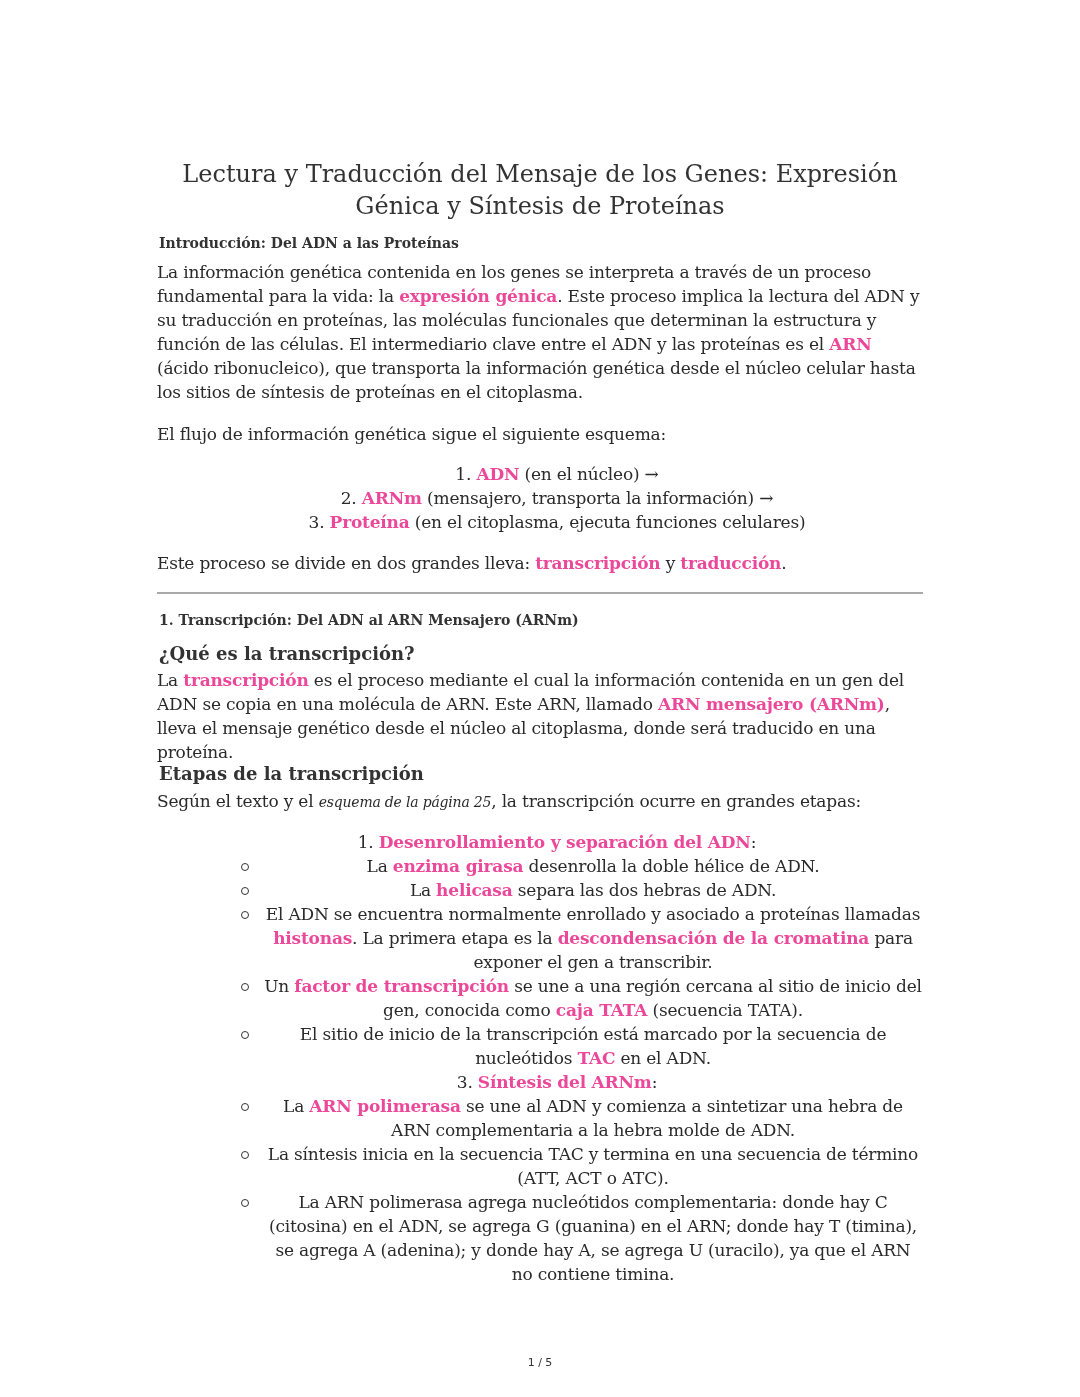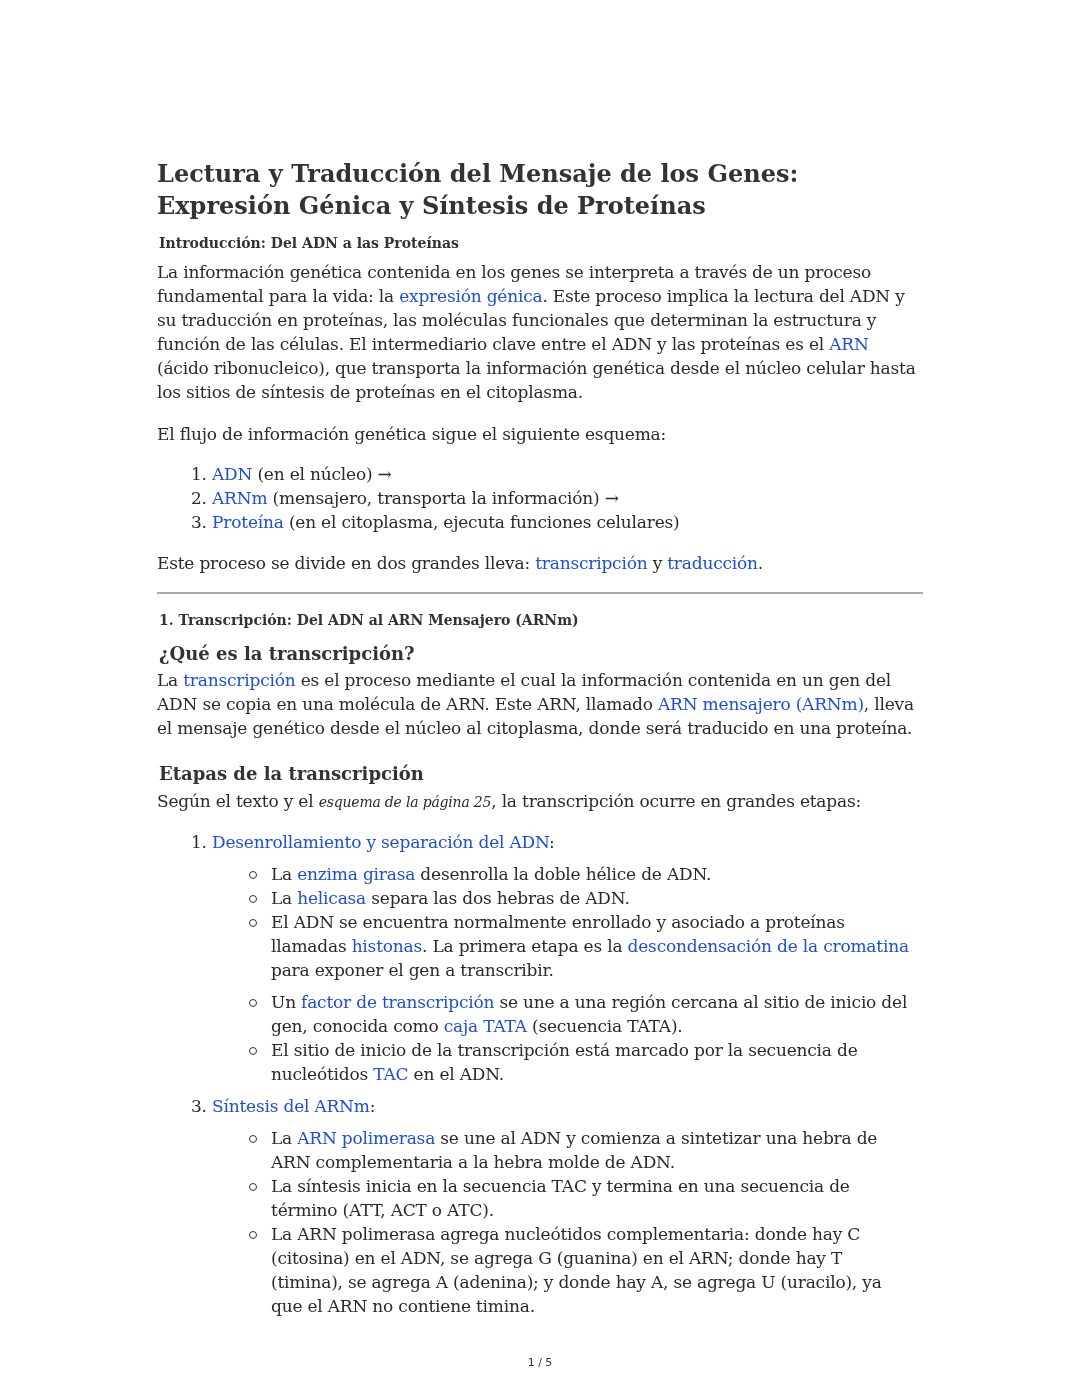--- a/index.html
+++ b/index.html
@@ -4,31 +4,31 @@
   <style>
     html, body { margin: 0; padding: 0; background: #ffffff; }
     body {
       width: 1080px; height: 1397px; position: relative; overflow: hidden;
       font-family: "DejaVu Serif", "Liberation Serif", serif;
       color: #262626;
     }
     .page { position: absolute; left: 157px; top: 0; width: 766px; }
     .title {
       position: absolute; top: 158px; left: 0; width: 766px;
-      text-align: left; font-weight: bold; font-size: 24px; line-height: 32px;
+      text-align: center; font-weight: normal; font-size: 24px; line-height: 32px;
       color: #333;
     }
     .h2 { font-weight: bold; font-size: 14px; line-height: 28px; color: #333; position: absolute; left: 2px; }
     .h3 { font-weight: bold; font-size: 18px; line-height: 24px; color: #333; position: absolute; left: 2px; }
     .p { position: absolute; left: 0; width: 766px; font-size: 17px; line-height: 24px; color: #2a2a2a; letter-spacing: -0.2px; }
-    b { font-weight: normal; color: #1d4ed8; }
+    b { font-weight: bold; color: #ec4899; }
     i.small { font-size: 14px; }
     .ol { position: absolute; left: 34px; width: 732px; font-size: 17px; line-height: 24px; color: #2a2a2a; letter-spacing: -0.2px; }
-    .ol .li { display: block; }
-    .ul { margin: 8px; padding: 0 0 0 72px; list-style: none; }
+    .ol .li { display: block; text-align: center; }
+    .ul { margin: 0; padding: 0 0 0 72px; list-style: none; }
     .ul .sli { position: relative; }
     .ul .sli::before {
       content: ""; position: absolute; left: -22px; top: 9px; width: 6px; height: 6px;
       border: 1.5px solid #333; border-radius: 50%;
     }
     .hr { position: absolute; top: 592px; left: 0; width: 766px; height: 2px; background: #a9a9a9; }
     .footer { position: absolute; top: 1356px; left: 0; width: 1080px; text-align: center; font-family: "DejaVu Sans", sans-serif; font-size: 11px; color: #333; }
   </style>
 </head>
 <body>

